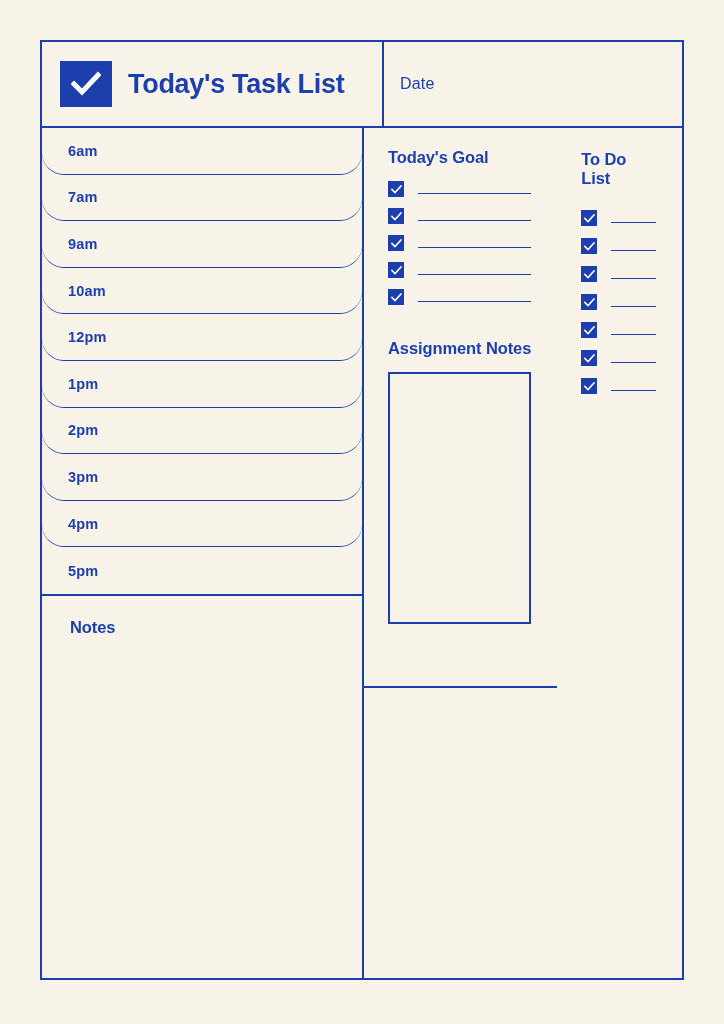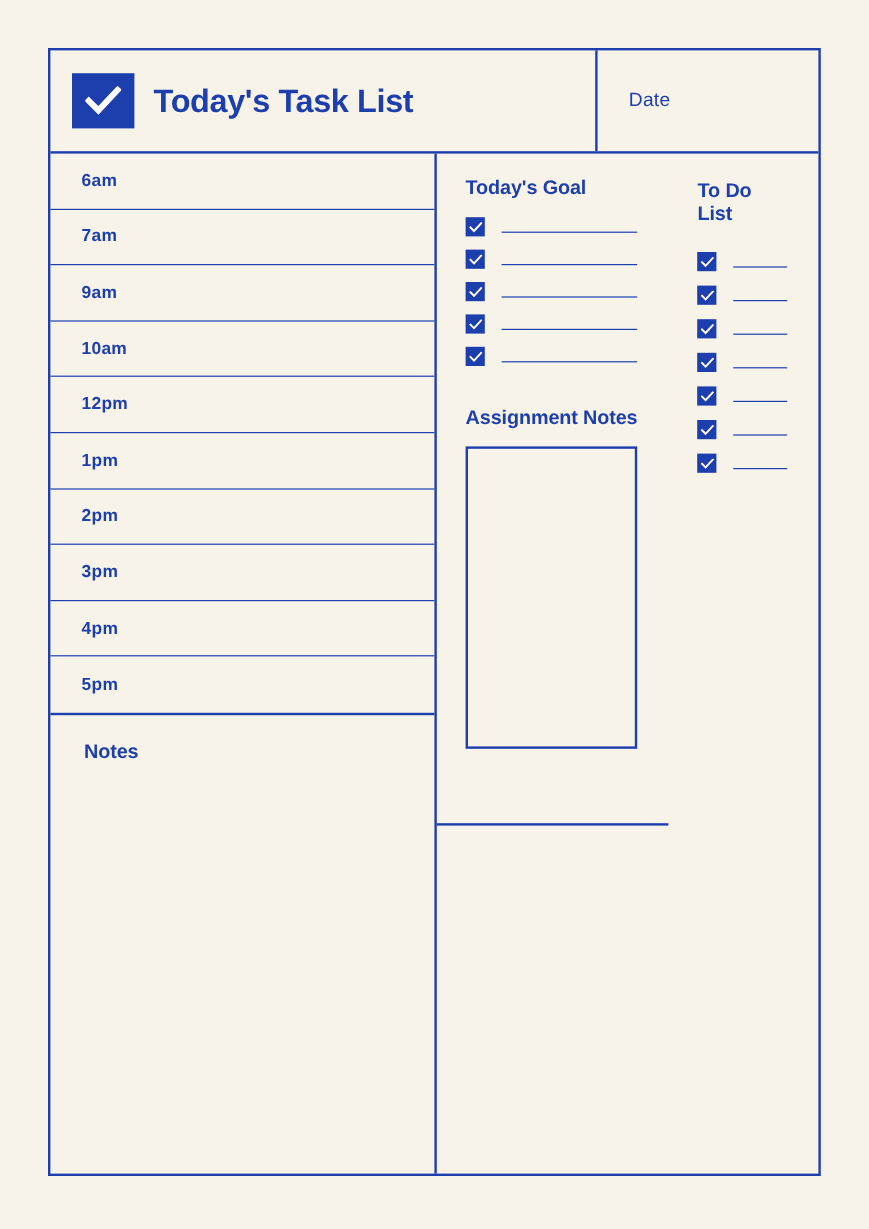--- a/index.html
+++ b/index.html
@@ -28,21 +28,21 @@
   }
 
   
   .header {
     height: 86px;
     display: flex;
     border-bottom: 2px solid #1d3fae;
     flex: 0 0 auto;
   }
   .header-title-cell {
-    width: 456px;
+    width: 342px;
     border-right: 2px solid #1d3fae;
     display: flex;
     align-items: center;
     padding-left: 18px;
     gap: 16px;
   }
   .check-badge {
     width: 52px;
     height: 46px;
     background: #1d3fae;
@@ -56,21 +56,21 @@
     font-size: 27px;
     font-weight: bold;
     letter-spacing: -0.3px;
     color: #1d3fae;
     white-space: nowrap;
   }
   .header-date-cell {
     flex: 1;
     display: flex;
     align-items: center;
-    padding-left: 26px;
+    padding-left: 16px;
   }
   .date-label {
     font-size: 16px;
     color: #1d3fae;
     letter-spacing: 0.2px;
   }
 
   
   .body {
     flex: 1;
@@ -97,20 +97,21 @@
   }
   .slot {
     height: 46.6px;
     border-bottom: 1px solid #1d3fae;
     display: flex;
     align-items: center;
     padding-left: 26px;
     font-size: 14.5px;
     font-weight: bold;
     letter-spacing: 0.2px;
+    border-radius: 22px;
   }
   .slot:last-child { border-bottom: none; }
 
   
   .notes {
     flex: 1;
     padding: 22px 26px 2px 28px;
   }
   .section-title {
     font-size: 16.5px;

